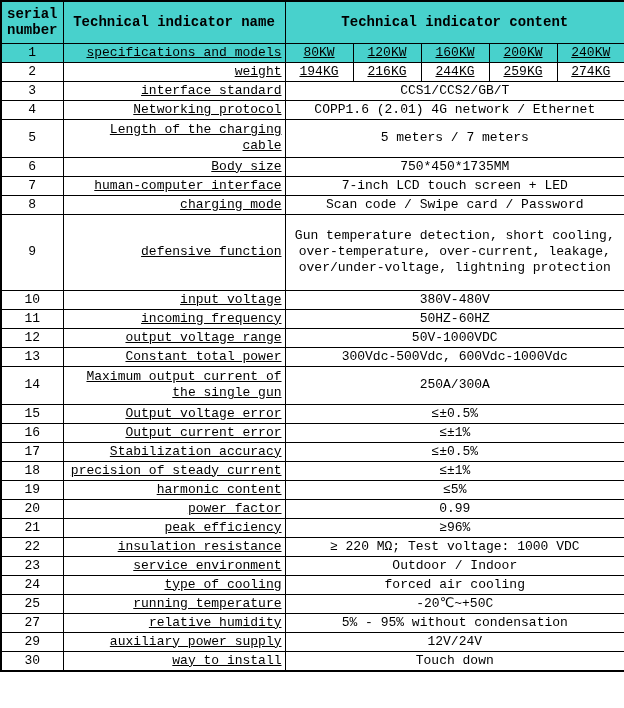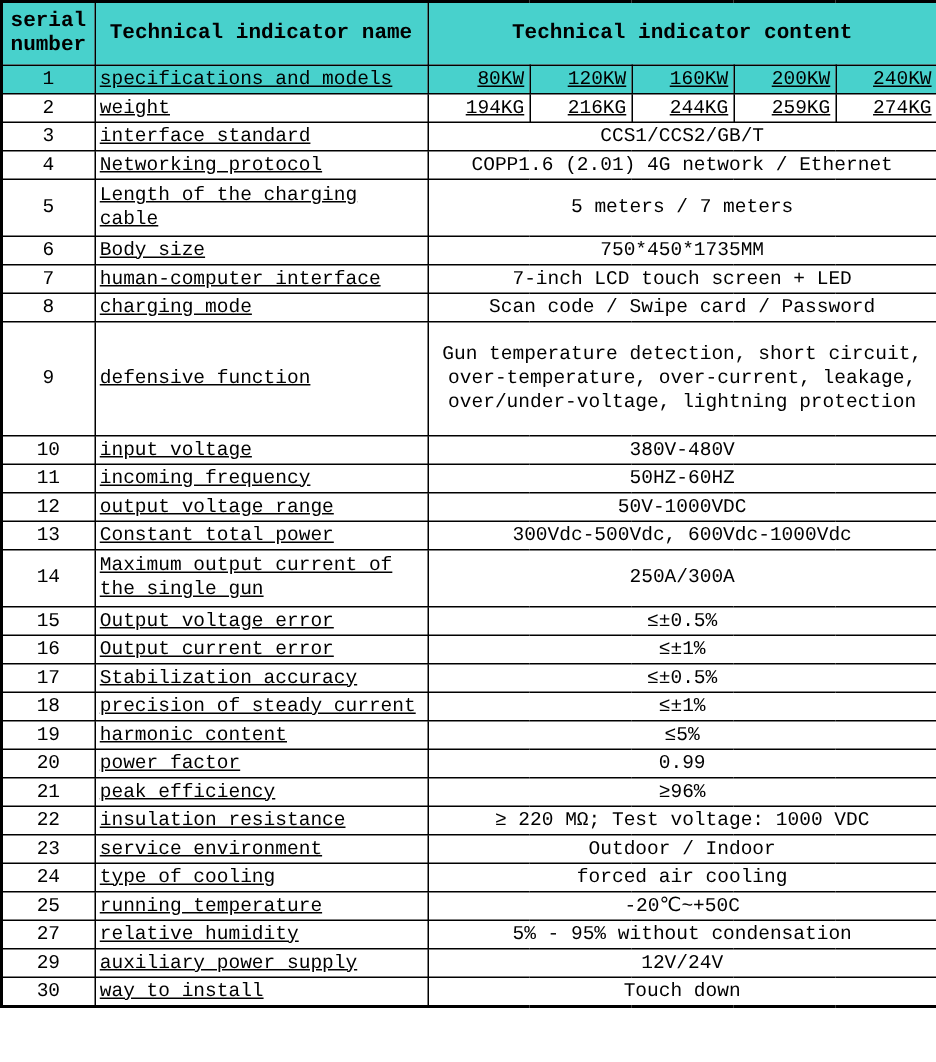--- a/index.html
+++ b/index.html
@@ -31,23 +31,23 @@
     font-weight: bold;
     font-size: 14px;
     text-align: center;
     height: 42px;
   }
   .spec-table tbody tr { height: 19px; }
   .spec-table tbody tr:nth-child(5),
   .spec-table tbody tr:nth-child(14) { height: 38px; }
   .spec-table tbody tr:nth-child(9) { height: 76px; }
   .cell-serial { text-align: center; }
-  .cell-name { text-align: left; text-decoration: underline; }
+  .cell-name { text-align: right; text-decoration: underline; }
   .cell-content { text-align: center; }
-  .cell-model { text-align: right; text-decoration: underline; }
+  .cell-model { text-align: center; text-decoration: underline; }
   tr.highlight td { background: var(--accent, #48D1CC); }
 </style>
 </head>
 <body>
 
 <table class="spec-table">
   <colgroup>
     <col style="width:62px">
     <col style="width:222px">
     <col style="width:68px">
@@ -108,21 +108,21 @@
         <td class="cell-content" colspan="5">7-inch LCD touch screen + LED</td>
       </tr>
       <tr>
         <td class="cell-serial">8</td>
         <td class="cell-name">charging mode</td>
         <td class="cell-content" colspan="5">Scan code / Swipe card / Password</td>
       </tr>
       <tr>
         <td class="cell-serial">9</td>
         <td class="cell-name">defensive function</td>
-        <td class="cell-content" colspan="5">Gun temperature detection, short circuit, over-temperature, over-current, leakage, over/under-voltage, lightning protection</td>
+        <td class="cell-content" colspan="5">Gun temperature detection, short cooling, over-temperature, over-current, leakage, over/under-voltage, lightning protection</td>
       </tr>
       <tr>
         <td class="cell-serial">10</td>
         <td class="cell-name">input voltage</td>
         <td class="cell-content" colspan="5">380V-480V</td>
       </tr>
       <tr>
         <td class="cell-serial">11</td>
         <td class="cell-name">incoming frequency</td>
         <td class="cell-content" colspan="5">50HZ-60HZ</td>

